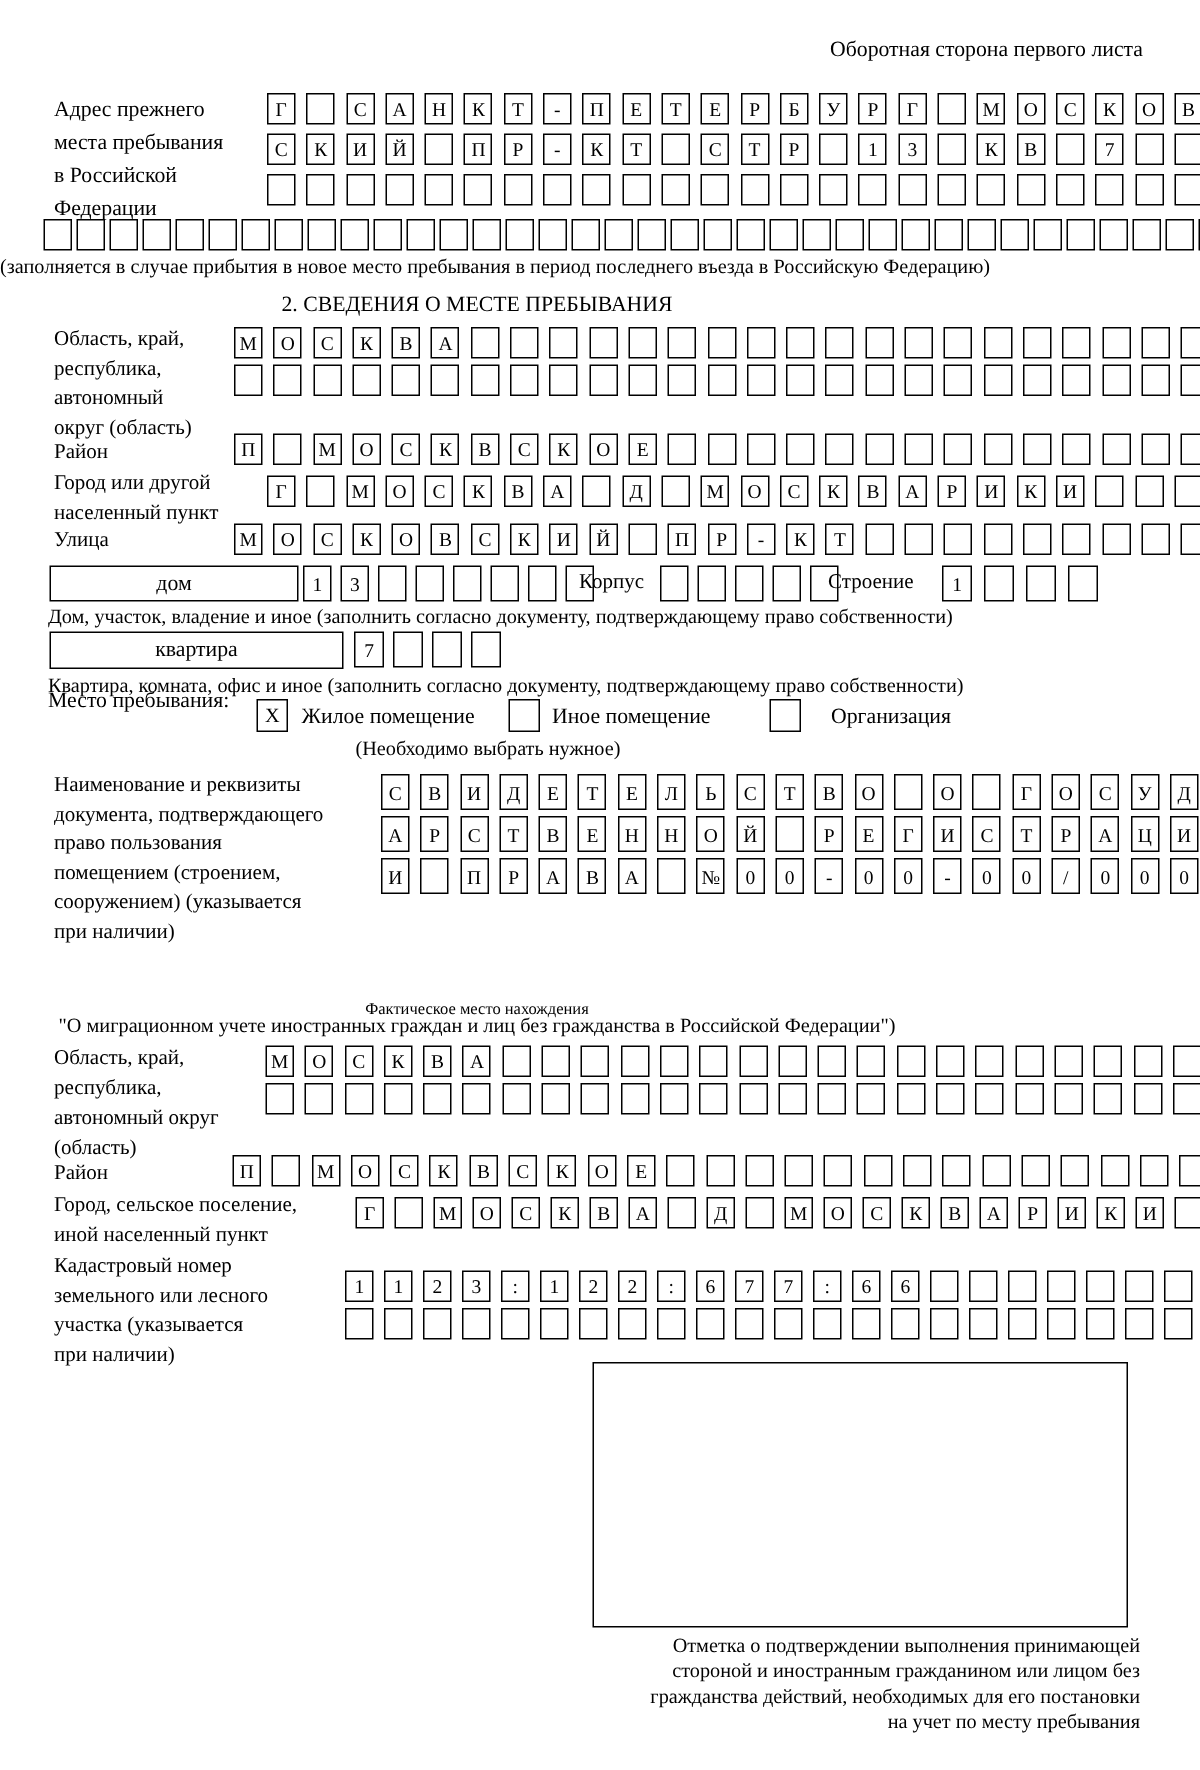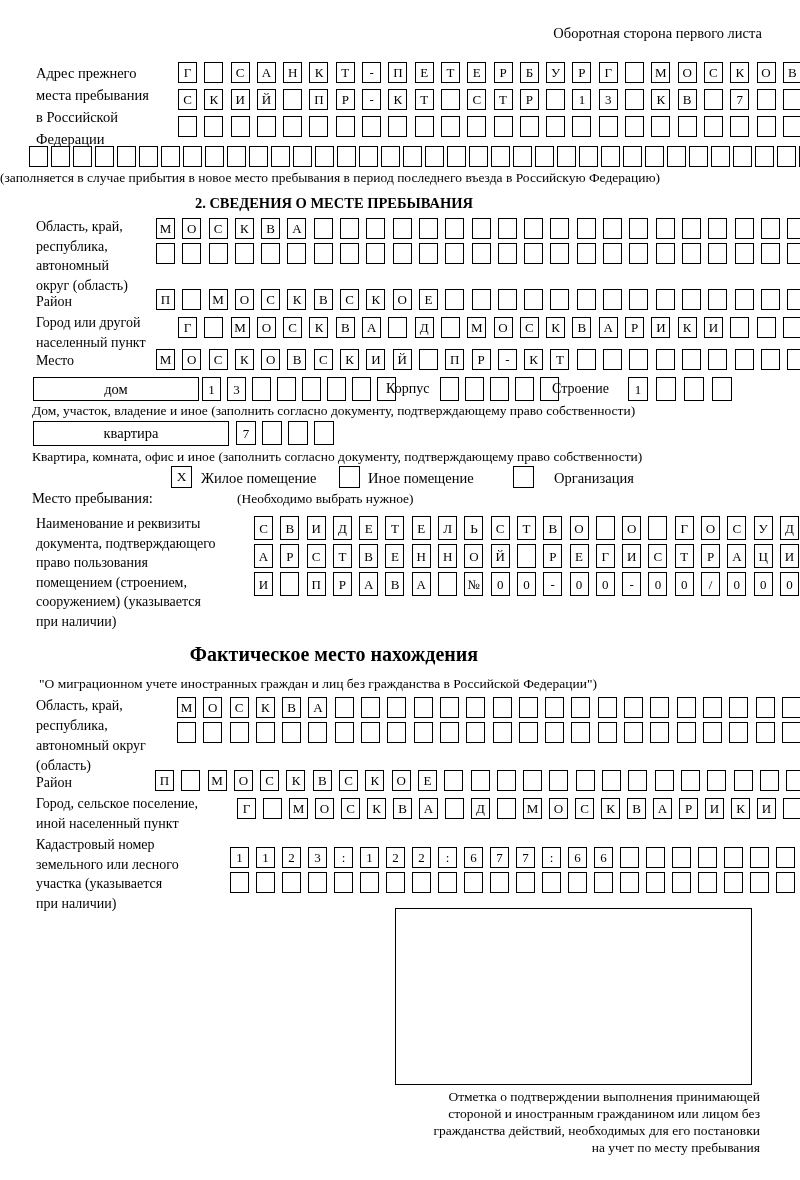--- a/index.html
+++ b/index.html
@@ -5,21 +5,21 @@
   html,body{margin:0;padding:0;background:#fff;}
   .page{
     position:relative;width:800px;height:1180px;background:#ffffff;
     font-family:"Liberation Serif","DejaVu Serif",serif;color:#000;overflow:hidden;
   }
   .abs{position:absolute;}
   .lbl{font-size:14.5px;line-height:22px;white-space:nowrap;}
   .lbl-s{font-size:14px;line-height:19.5px;white-space:nowrap;}
   .cap{font-size:13.5px;white-space:nowrap;}
   .center{left:0;width:636px;text-align:center;}
-  .bold{font-weight:bold;margin-left:16px;}
+  .bold{font-weight:normal;}
   .row{position:absolute;display:flex;}
   .cb{
     flex:none;width:17px;height:19px;border:1.5px solid #000;background:#fff;
     display:flex;align-items:center;justify-content:center;
     font-size:13px;line-height:1;
   }
   .h22 .cb{height:22px;border-width:1.7px;}
   .w18 .cb{width:18px;}
   .wbox{
     position:absolute;border:1.6px solid #000;background:#fff;
@@ -281,21 +281,21 @@
       <span class="cb">А</span>
       <span class="cb">Р</span>
       <span class="cb">И</span>
       <span class="cb">К</span>
       <span class="cb">И</span>
       <span class="cb"></span>
       <span class="cb"></span>
       <span class="cb"></span>
     </div>
 
-  <div class="abs lbl-s" style="left:36px;top:351px;">Место</div>
+  <div class="abs lbl-s" style="left:36px;top:351px;">Улица</div>
   <div class="row" style="left:156px;top:349px;gap:7.3px;">
       <span class="cb">М</span>
       <span class="cb">О</span>
       <span class="cb">С</span>
       <span class="cb">К</span>
       <span class="cb">О</span>
       <span class="cb">В</span>
       <span class="cb">С</span>
       <span class="cb">К</span>
       <span class="cb">И</span>
@@ -347,21 +347,21 @@
 
   <div class="wbox" style="left:33px;top:421px;width:194px;height:23px;">квартира</div>
   <div class="row h22 w18" style="left:236px;top:421px;gap:6px;">
       <span class="cb">7</span>
       <span class="cb"></span>
       <span class="cb"></span>
       <span class="cb"></span>
     </div>
   <div class="abs cap" style="left:32px;top:449px;">Квартира, комната, офис и иное (заполнить согласно документу, подтверждающему право собственности)</div>
 
-  <div class="abs lbl" style="left:32px;top:487px;">Место пребывания:</div>
+  <div class="abs lbl" style="left:32px;top:456px;">Место пребывания:</div>
   <div class="chk" style="left:171px;top:466px;">X</div>
   <div class="abs lbl" style="left:201px;top:467px;">Жилое помещение</div>
   <div class="chk" style="left:339px;top:466px;"></div>
   <div class="abs lbl" style="left:368px;top:467px;">Иное помещение</div>
   <div class="chk" style="left:513px;top:466px;"></div>
   <div class="abs lbl" style="left:554px;top:467px;">Организация</div>
   <div class="abs cap" style="left:237px;top:491px;">(Необходимо выбрать нужное)</div>
 
   <div class="abs lbl-s" style="left:36px;top:514px;">
     <div>Наименование и реквизиты</div>
@@ -434,21 +434,21 @@
       <span class="cb">0</span>
       <span class="cb">-</span>
       <span class="cb">0</span>
       <span class="cb">0</span>
       <span class="cb">/</span>
       <span class="cb">0</span>
       <span class="cb">0</span>
       <span class="cb">0</span>
     </div>
 
-  <div class="abs cap center bold" style="top:643px;font-size:20px;">Фактическое место нахождения</div>
+  <div class="abs cap center bold" style="top:667px;font-size:11px;">Фактическое место нахождения</div>
   <div class="abs cap center" style="top:676px;">"О миграционном учете иностранных граждан и лиц без гражданства в Российской Федерации")</div>
 
   <div class="abs lbl-s" style="left:36px;top:696px;line-height:20px;">
     <div>Область, край,</div>
     <div>республика,</div>
     <div>автономный округ</div>
     <div>(область)</div>
   </div>
   <div class="row" style="left:177px;top:697px;gap:7.3px;">
       <span class="cb">М</span>

